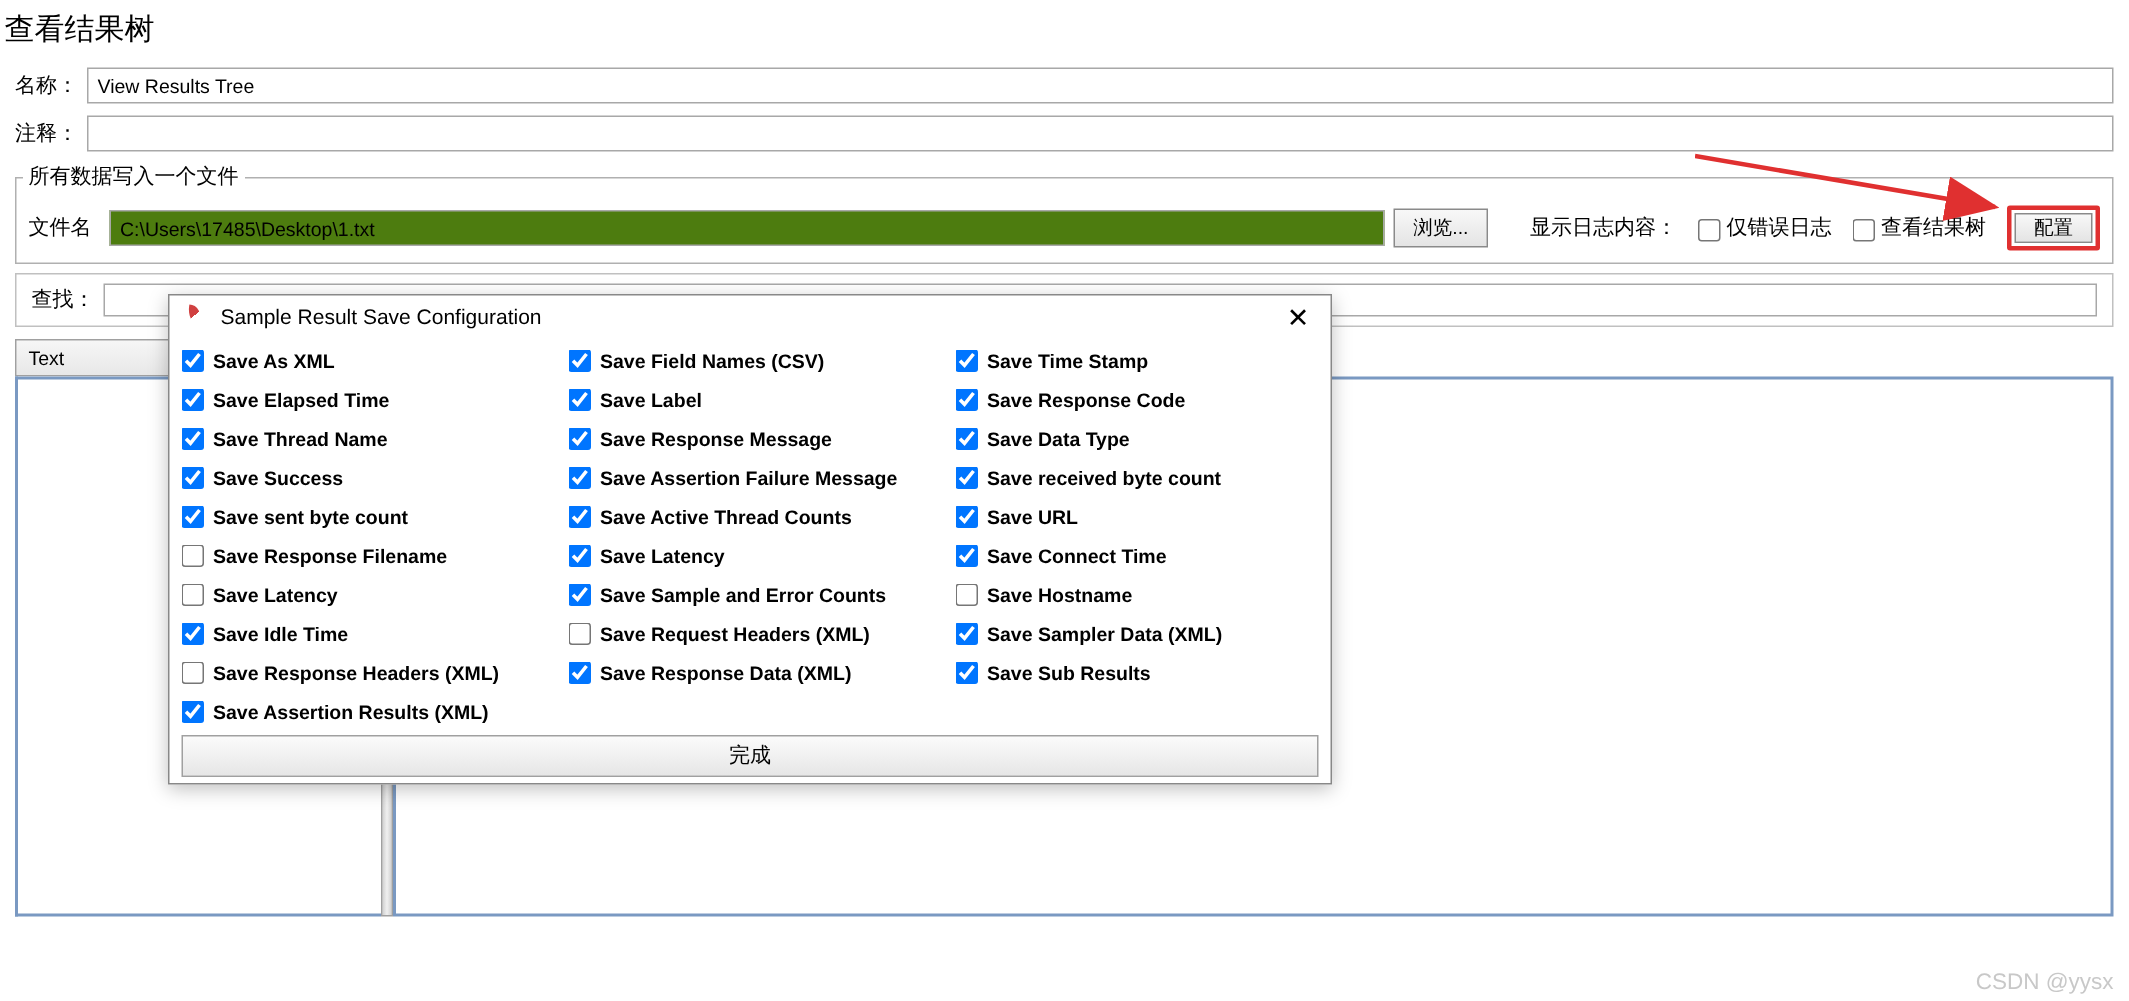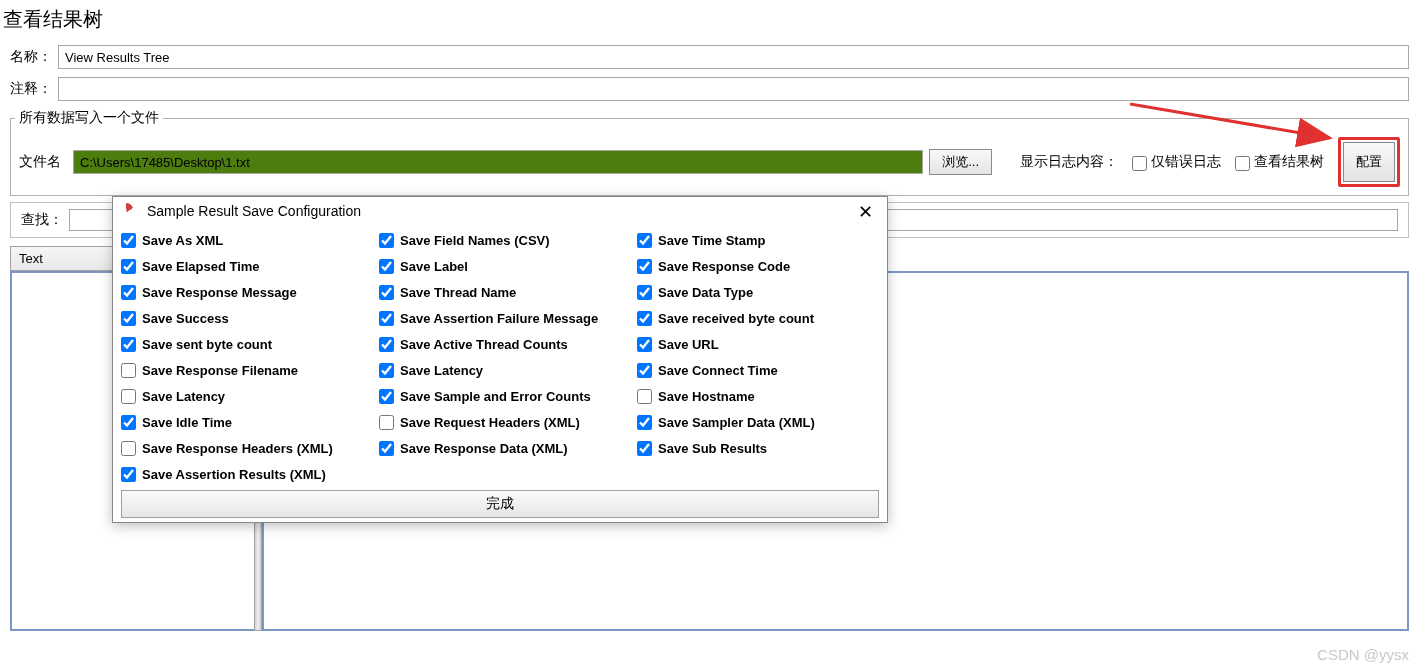--- a/index.html
+++ b/index.html
@@ -78,21 +78,21 @@
     margin-left: 8px;
     font-size: 14px;
   }
   .chk-wrap input { width: 15px; height: 15px; }
   .config-btn-wrap {
     padding: 2px;
     border: 3px solid #e03030;
     border-radius: 2px;
     margin-left: 8px;
   }
-  .config-btn-wrap .btn { height: 40px; }
+  .config-btn-wrap .btn { height: 20px; }
 
   .search-row {
     display: flex;
     align-items: center;
     padding: 6px 10px;
     margin: 6px 10px 4px;
     border: 1px solid #c0c0c0;
   }
   .search-row .form-label { min-width: 48px; font-family: Liberation Mono, monospace; }
   .search-row .text-input { height: 22px; }
@@ -311,25 +311,25 @@
         <label class="opt">
           <input type="checkbox" checked="" style="">
           <span>Save Label</span>
         </label>
         <label class="opt">
           <input type="checkbox" checked="" style="">
           <span>Save Response Code</span>
         </label>
         <label class="opt">
           <input type="checkbox" checked="" style="">
+          <span>Save Thread Name</span>
+        </label>
+        <label class="opt">
+          <input type="checkbox" checked="" style="">
           <span>Save Response Message</span>
-        </label>
-        <label class="opt">
-          <input type="checkbox" checked="" style="">
-          <span>Save Thread Name</span>
         </label>
         <label class="opt">
           <input type="checkbox" checked="" style="">
           <span>Save Data Type</span>
         </label>
         <label class="opt">
           <input type="checkbox" checked="" style="">
           <span>Save Success</span>
         </label>
         <label class="opt">

